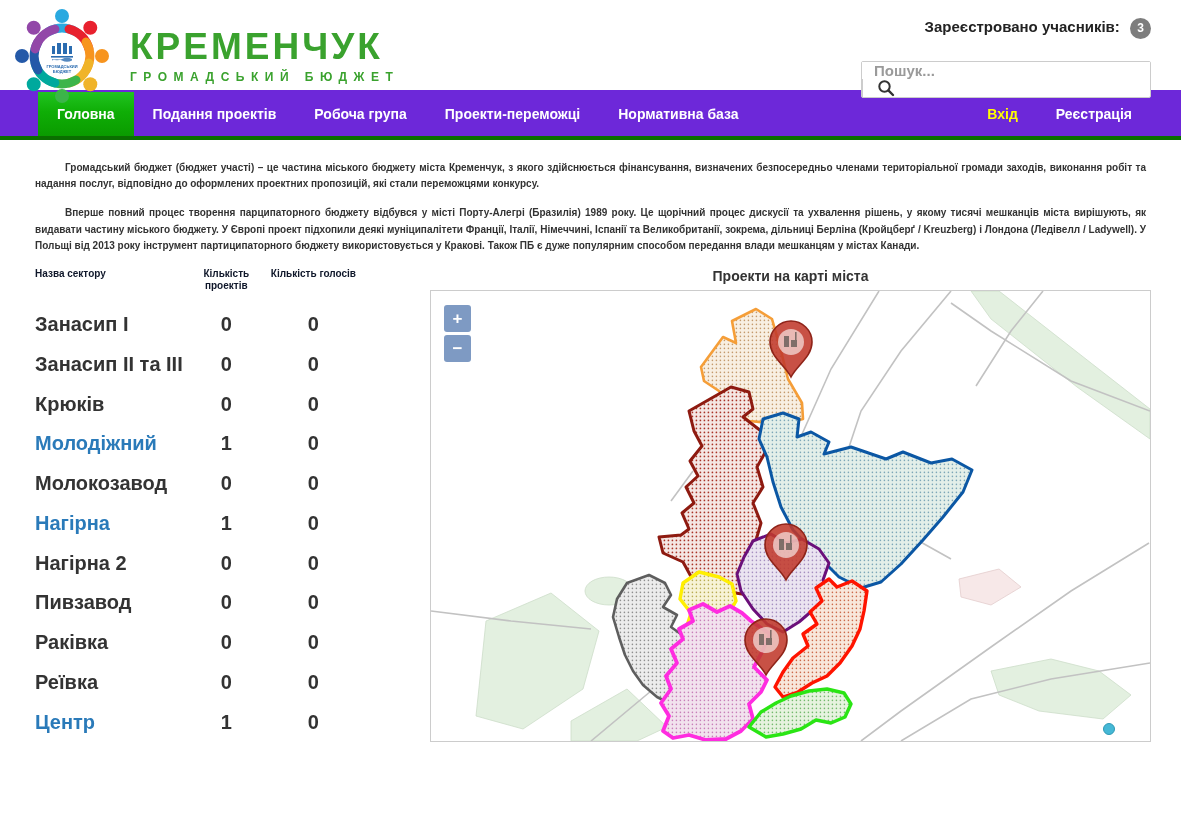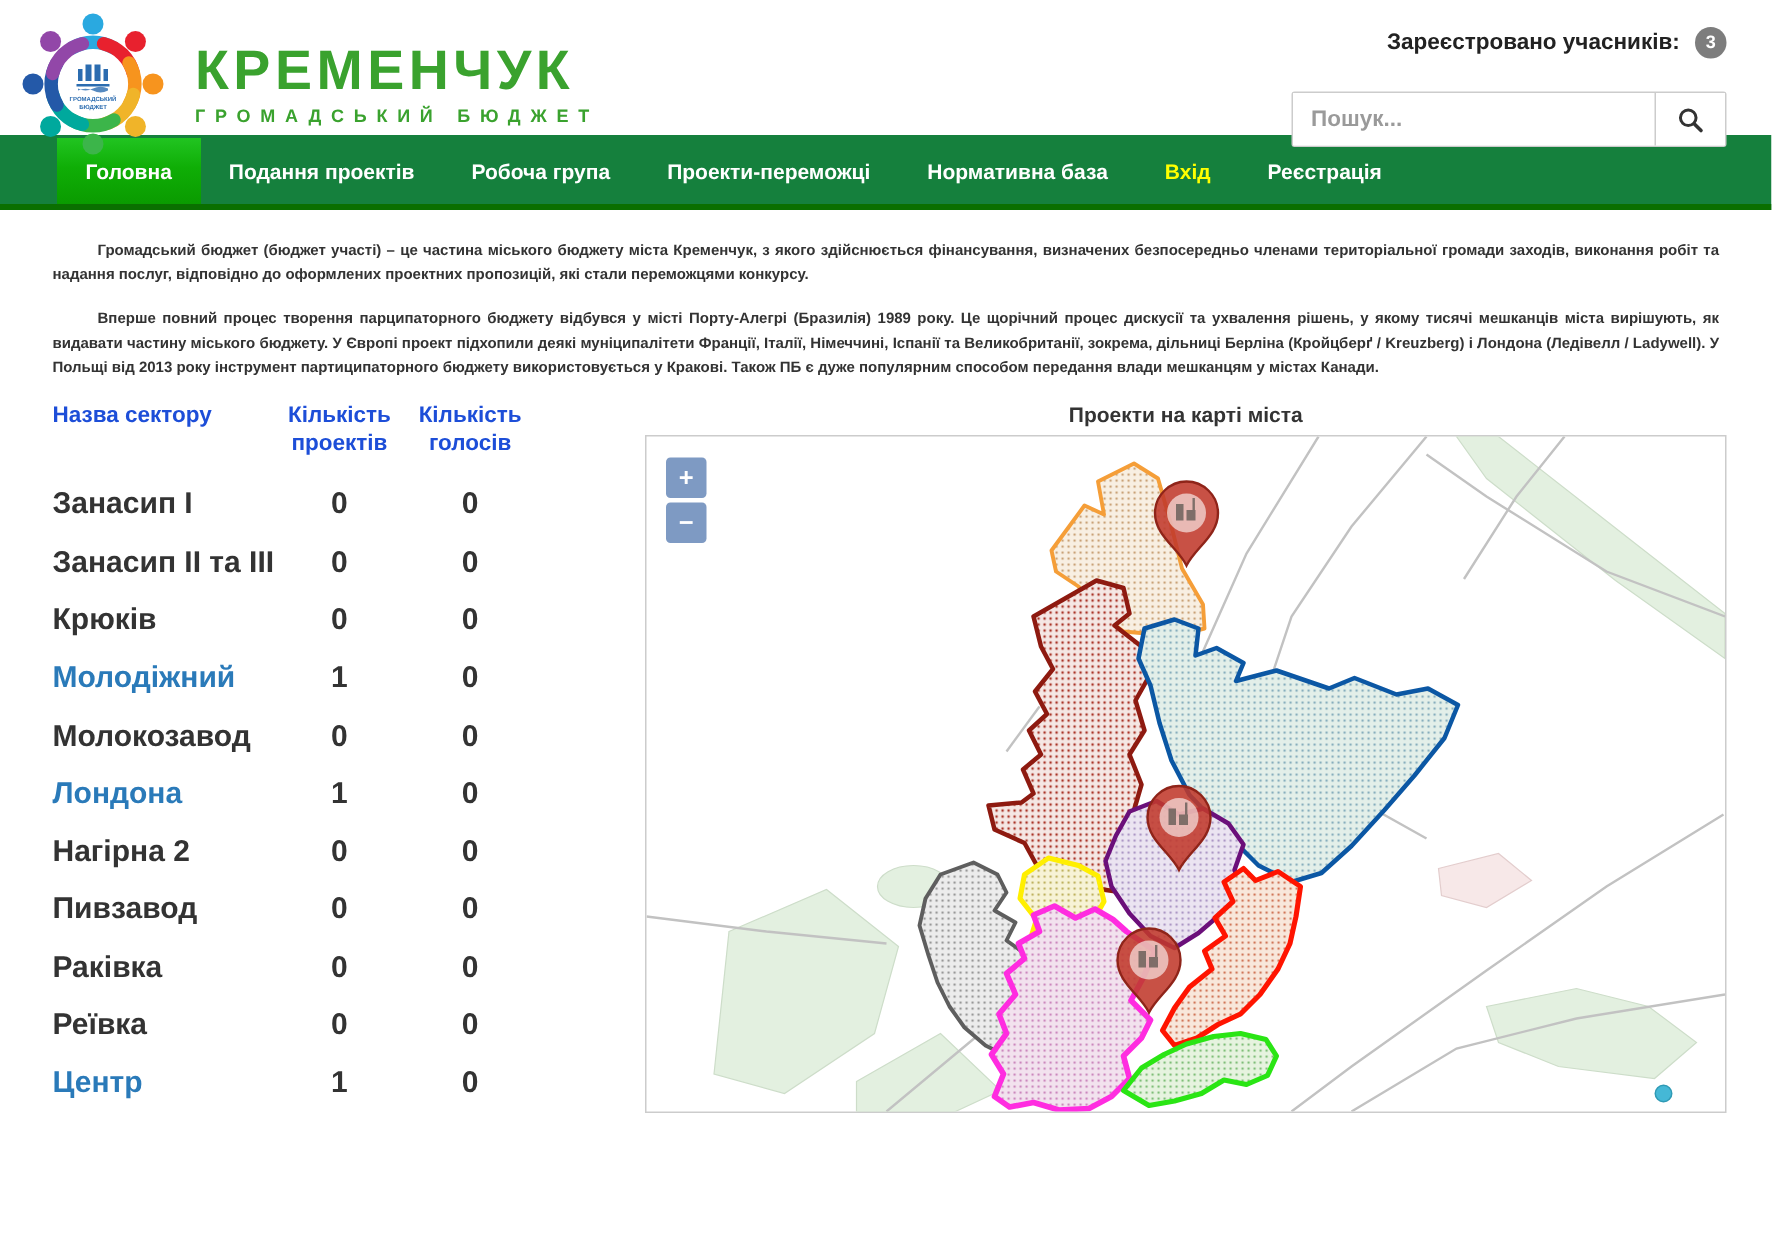--- a/index.html
+++ b/index.html
@@ -23,56 +23,56 @@
   }
   .header-right { position:absolute; right:30px; top:18px; width:290px; text-align:right; }
   .registered { font-size:15px; font-weight:bold; color:#222; white-space:nowrap; }
   .registered .badge {
     display:inline-block; width:21px; height:21px; margin-left:6px;
     background:#7d7d7d; color:#fff; border-radius:50%;
     font-size:12px; line-height:21px; text-align:center; vertical-align:middle;
   }
   .searchbar {
     margin-top:22px; display:flex; height:37px;
-    border:1px solid #ccc; border-radius:2px; background:#fff;
+    border:1px solid #ccc; border-radius:2px; background:#fff;flex-direction:column;
   }
   .searchbar input {
     flex:1; border:none; outline:none; padding:0 12px;
     font-size:15px; font-weight:bold; color:#333;
     font-family:"Liberation Sans","DejaVu Sans",sans-serif;
   }
   .searchbar input::placeholder { color:#9a9a9a; }
   .search-btn {
     width:47px; background:#fff; border:none; border-left:1px solid #ccc;
     cursor:pointer; display:flex; align-items:center; justify-content:center;
   }
   
   .navbar {
-    height:50px; background:#15803d; border-bottom:4px solid #0a6f00;
-    display:flex; align-items:stretch;
+    height:50px; background:#6d28d9; border-bottom:4px solid #0a6f00;
+    display:flex; justify-content:space-between; align-items:stretch;
     padding:2px 30px 0 38px;
   }
   .nav-group { display:flex; list-style:none; }
   .nav-item {
     display:flex; align-items:center; padding:0 19px;
     font-size:14px; font-weight:bold; color:#fff; cursor:pointer; white-space:nowrap;
   }
   .nav-item.active { background:linear-gradient(180deg,#21c421 0%,#0fae06 45%,#0a9b00 100%); }
   .nav-item.login { color:#ffff00; }
   
   .main { padding:20px 35px 0 35px; }
   .para {
     font-size:10px; font-weight:bold; color:#333; line-height:1.62;
     text-align:justify; text-indent:30px; margin-bottom:13px;
   }
   .content-row { display:flex; margin-top:14px; }
   
   .sectors-table { width:322px; border-collapse:collapse; flex:none; }
   .sectors-table th {
-    font-size:15px; font-weight:bold; color:#1d4ed8; text-align:left;
+    font-size:10px; font-weight:bold; color:#0f172a; text-align:left;
     vertical-align:top; padding-bottom:12px; line-height:1.25;
   }
   .sectors-table th.num, .sectors-table td.num { text-align:center; width:88px; }
   .sectors-table th.name, .sectors-table td.name { width:146px; }
   .sectors-table td {
     font-size:20px; font-weight:bold; color:#333; padding:2.5px 0; white-space:nowrap;
   }
   .sectors-table td.name.link { color:#2a7ab9; cursor:pointer;margin-left:32px; }
   
   .map-col { margin-left:73px; width:721px; flex:none; }
@@ -211,21 +211,21 @@
           <td class="name link">Молодіжний</td>
           <td class="num">1</td>
           <td class="num">0</td>
         </tr>
         <tr>
           <td class="name">Молокозавод</td>
           <td class="num">0</td>
           <td class="num">0</td>
         </tr>
         <tr>
-          <td class="name link">Лондона</td>
+          <td class="name link">Нагірна</td>
           <td class="num">1</td>
           <td class="num">0</td>
         </tr>
         <tr>
           <td class="name">Нагірна 2</td>
           <td class="num">0</td>
           <td class="num">0</td>
         </tr>
         <tr>
           <td class="name">Пивзавод</td>

